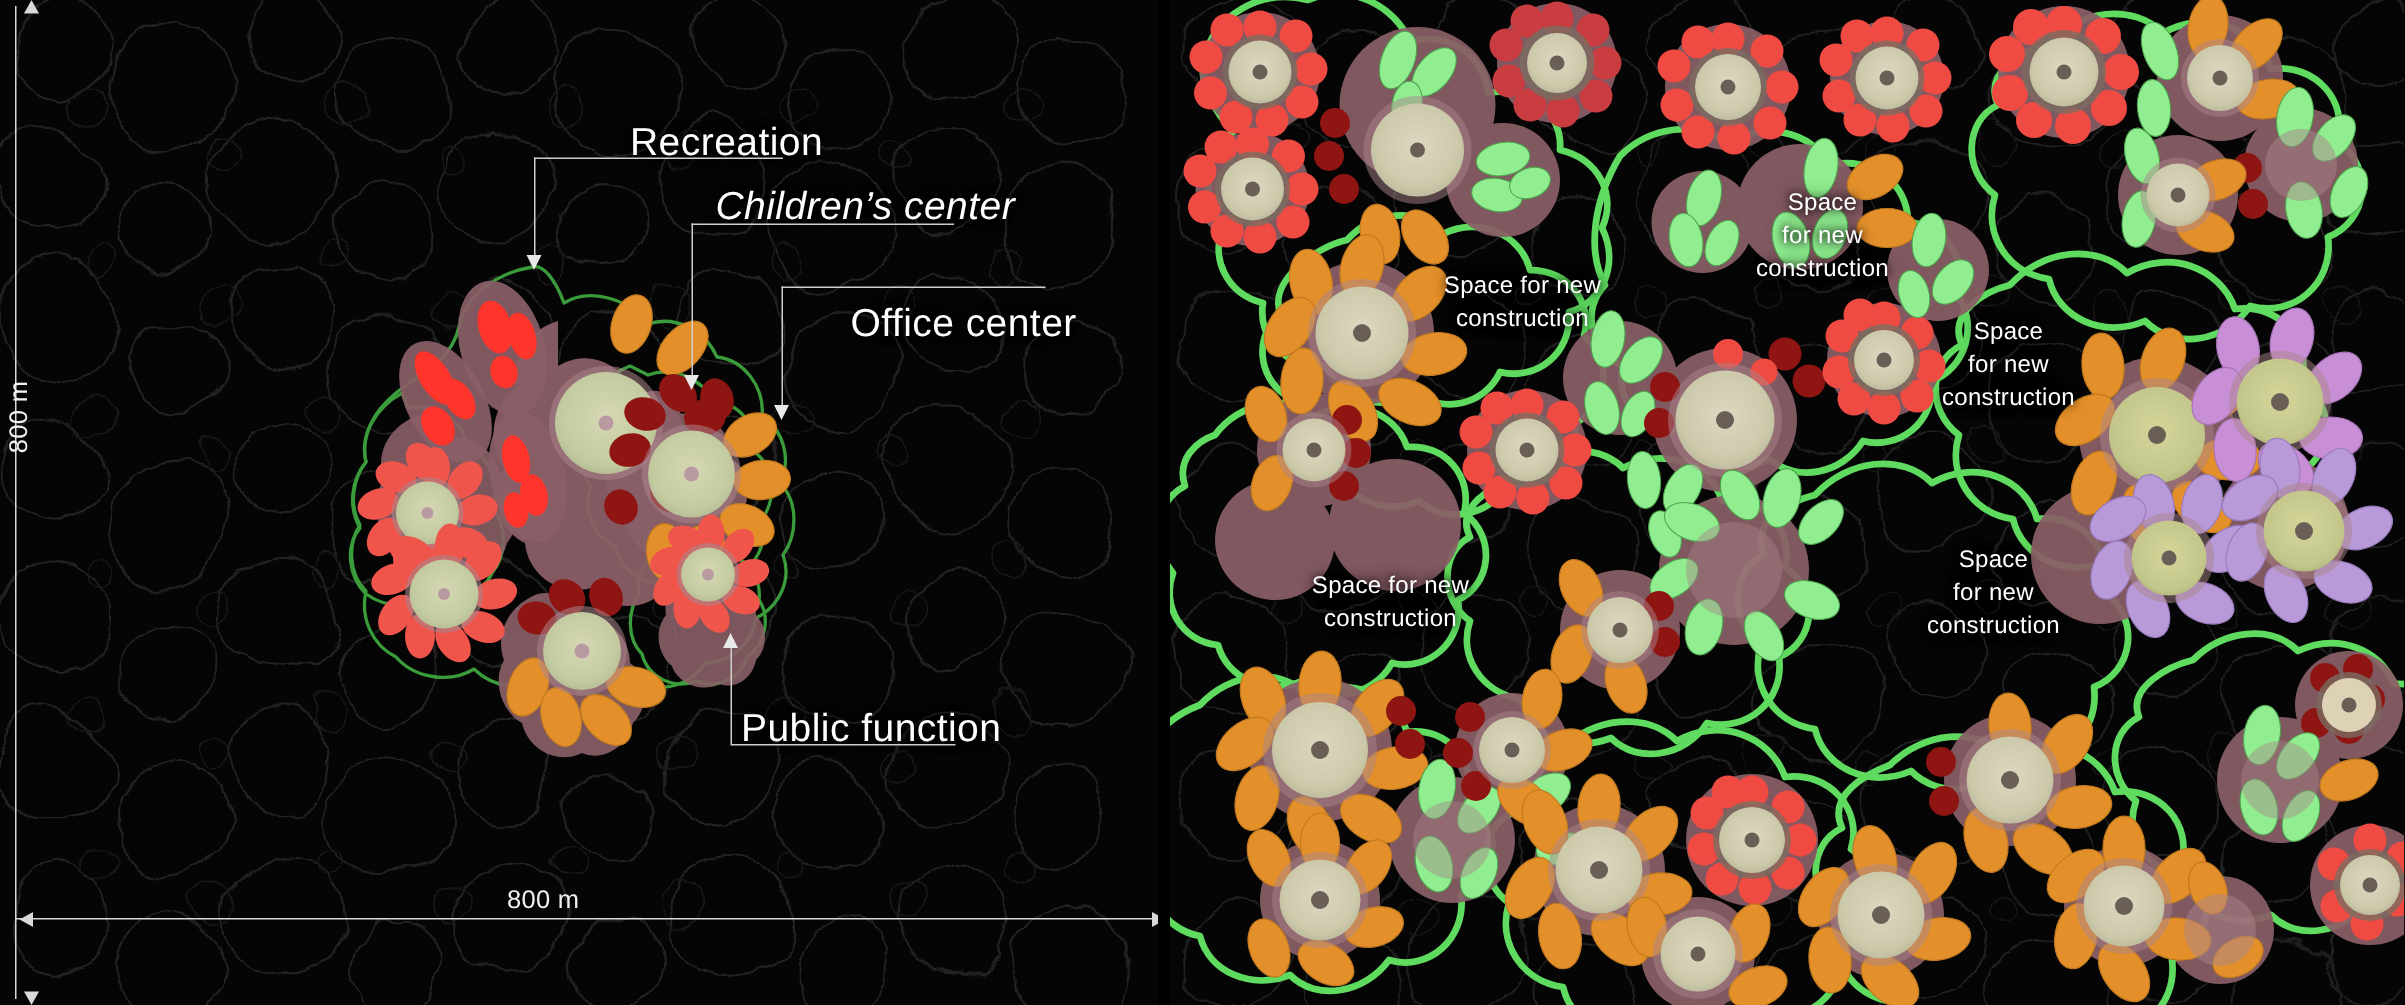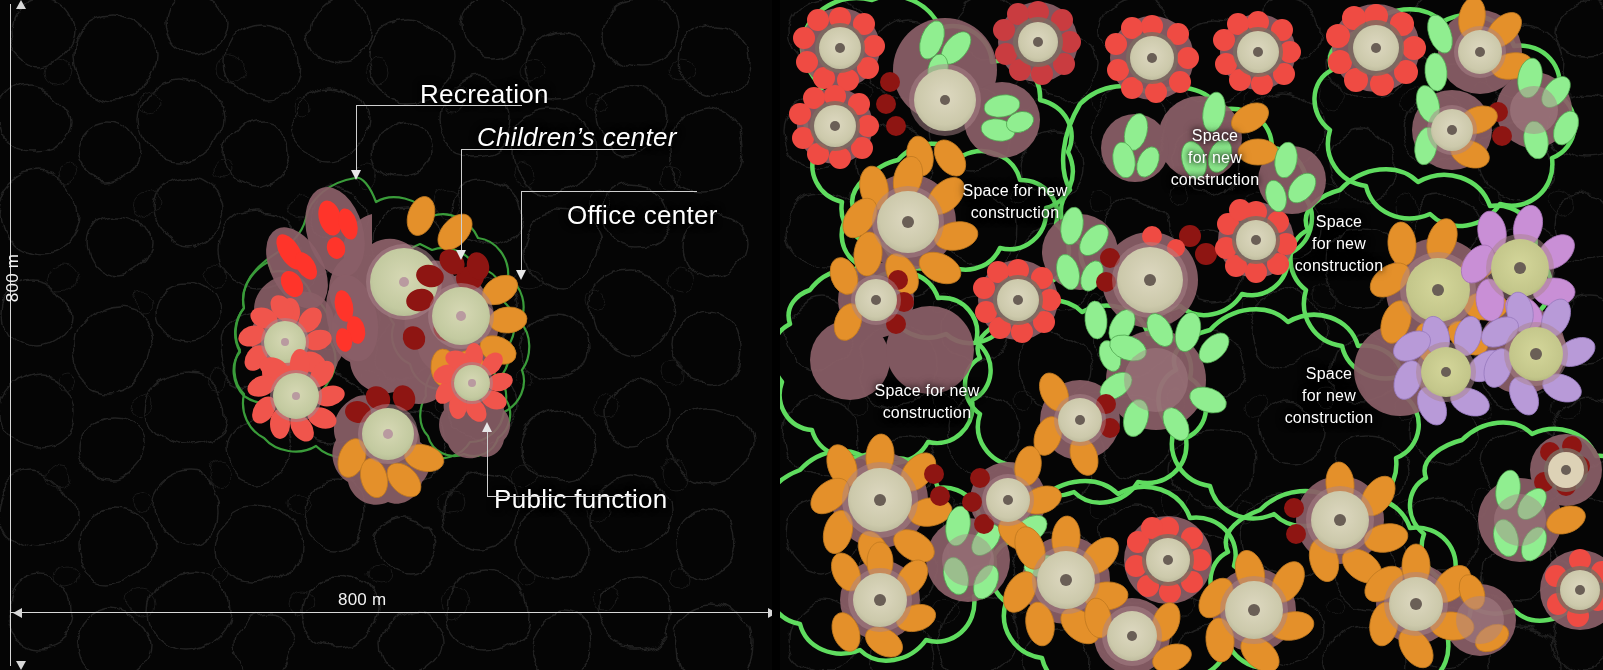--- a/index.html
+++ b/index.html
@@ -407,21 +407,21 @@
     </div>
 
     <div>
       <div class="callout" style="left:567px;top:152px;margin-top:48px;">Office center</div>
       <div class="lead-h" style="left:521px;top:191px;width:176px;"></div>
       <div class="lead-v" style="left:521px;top:191px;height:82px;"></div>
       <div class="lead-arrow down" style="left:516px;top:270px;"></div>
     </div>
 
     <div>
-      <div class="callout" style="left:494px;top:484px;">Public function</div>
+      <div class="callout" style="left:494px;top:470px;">Public function</div>
       <div class="lead-h" style="left:487px;top:496px;width:150px;"></div>
       <div class="lead-v" style="left:487px;top:432px;height:64px;"></div>
       <div class="lead-arrow up" style="left:482px;top:422px;"></div>
     </div>
   </div>
 
   <div class="divider"></div>
 
   <div class="panel" id="panel-right">
     <div class="panel-bg">

